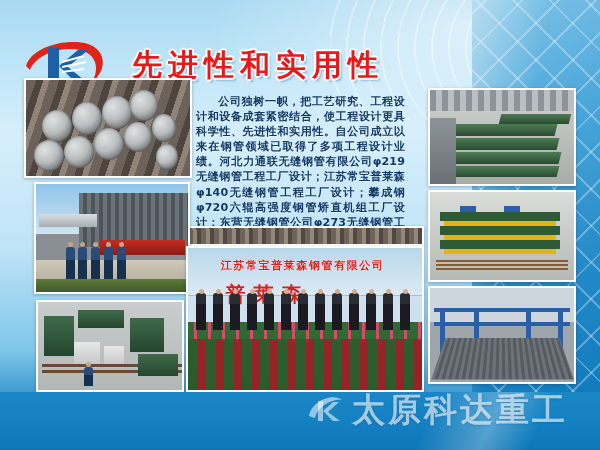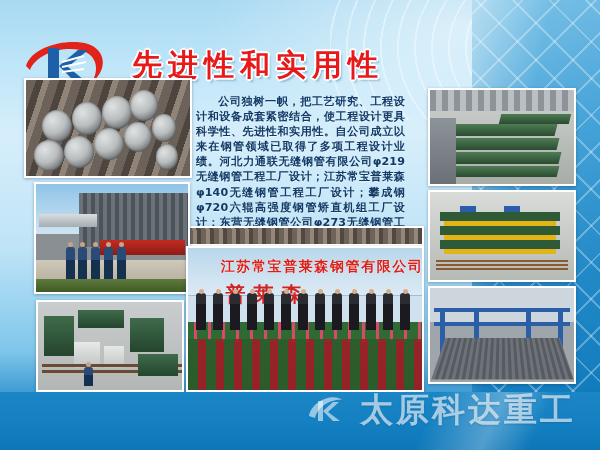--- a/index.html
+++ b/index.html
@@ -109,40 +109,40 @@
   .hall .beam{position:absolute;height:4px;background:#2a5ea6;}
   .hall .bed{position:absolute;left:6%;bottom:4%;right:6%;height:46%;
       background:repeating-linear-gradient(90deg,#6d7378 0 3px,#555b60 3px 6px);transform:perspective(60px) rotateX(18deg);}
 
   
   #p7{left:186px;top:246px;width:238px;height:146px;}
   .cer{position:absolute;inset:0;background:linear-gradient(#cfe0ee 0 56%,#b03028 56% 100%);}
   .cer .banner{position:absolute;left:0;top:0;right:0;height:33%;
       background:linear-gradient(#b9d7ea,#dceaf4);border-bottom:1px solid #9fc0d6;}
   .cer .bannertext{position:absolute;left:14%;top:7%;right:4%;height:12%;
-      color:#d9211c;font-size:14px;font-weight:bold;letter-spacing:1.6px;white-space:nowrap;
+      color:#d9211c;font-size:11px;font-weight:bold;letter-spacing:1.6px;white-space:nowrap;
       text-shadow:0 0 1px #fff,0 0 1px #fff;}
   .cer .bigred{position:absolute;left:16%;top:23%;width:58%;height:18%;
       color:#cf1a16;font-size:20px;font-weight:bold;letter-spacing:8px;white-space:nowrap;opacity:.95;}
   .cer .stage{position:absolute;left:0;top:56%;right:0;bottom:0;
       background:linear-gradient(#a92b22,#7e1b15);}
   .cer .flowers{position:absolute;left:0;top:52%;right:0;height:14%;
       background:repeating-linear-gradient(90deg,#2f6a33 0 6px,#d94a6a 6px 9px,#2f6a33 9px 14px);}
   .cer .plants{position:absolute;left:0;bottom:0;right:0;height:36%;
       background:repeating-linear-gradient(90deg, rgba(40,95,45,.95) 0 10px, rgba(150,35,40,.9) 10px 18px);}
   .person{position:absolute;bottom:42%;width:10px;height:26%;
       background:linear-gradient(#2b2b32 0 30%,#1a1a20 30% 100%);border-radius:3px 3px 0 0;}
   .person:before{content:"";position:absolute;left:2.5px;top:-4px;width:5px;height:5px;border-radius:50%;background:#d6ae8c;}
 
   
   #p8{left:186px;top:226px;width:238px;height:20px;
       background:repeating-linear-gradient(88deg,#6e6358 0 5px,#948678 5px 9px,#514841 9px 13px);}
 
   
-  .wm{position:absolute;left:306px;bottom:20px;display:flex;align-items:center;gap:14px;
+  .wm{position:absolute;left:306px;bottom:20px;display:flex;align-items:center;gap:6px;
       pointer-events:none;}
   .wm-mark{width:40px;height:40px;flex:0 0 auto;}
   .wm-text{font-size:33px;font-weight:bold;letter-spacing:3px;color:rgba(255,255,255,.62);
       text-shadow:0 1px 2px rgba(0,40,80,.18);white-space:nowrap;line-height:40px;}
 </style>
 </head>
 <body>
 
 <div class="page">
 

